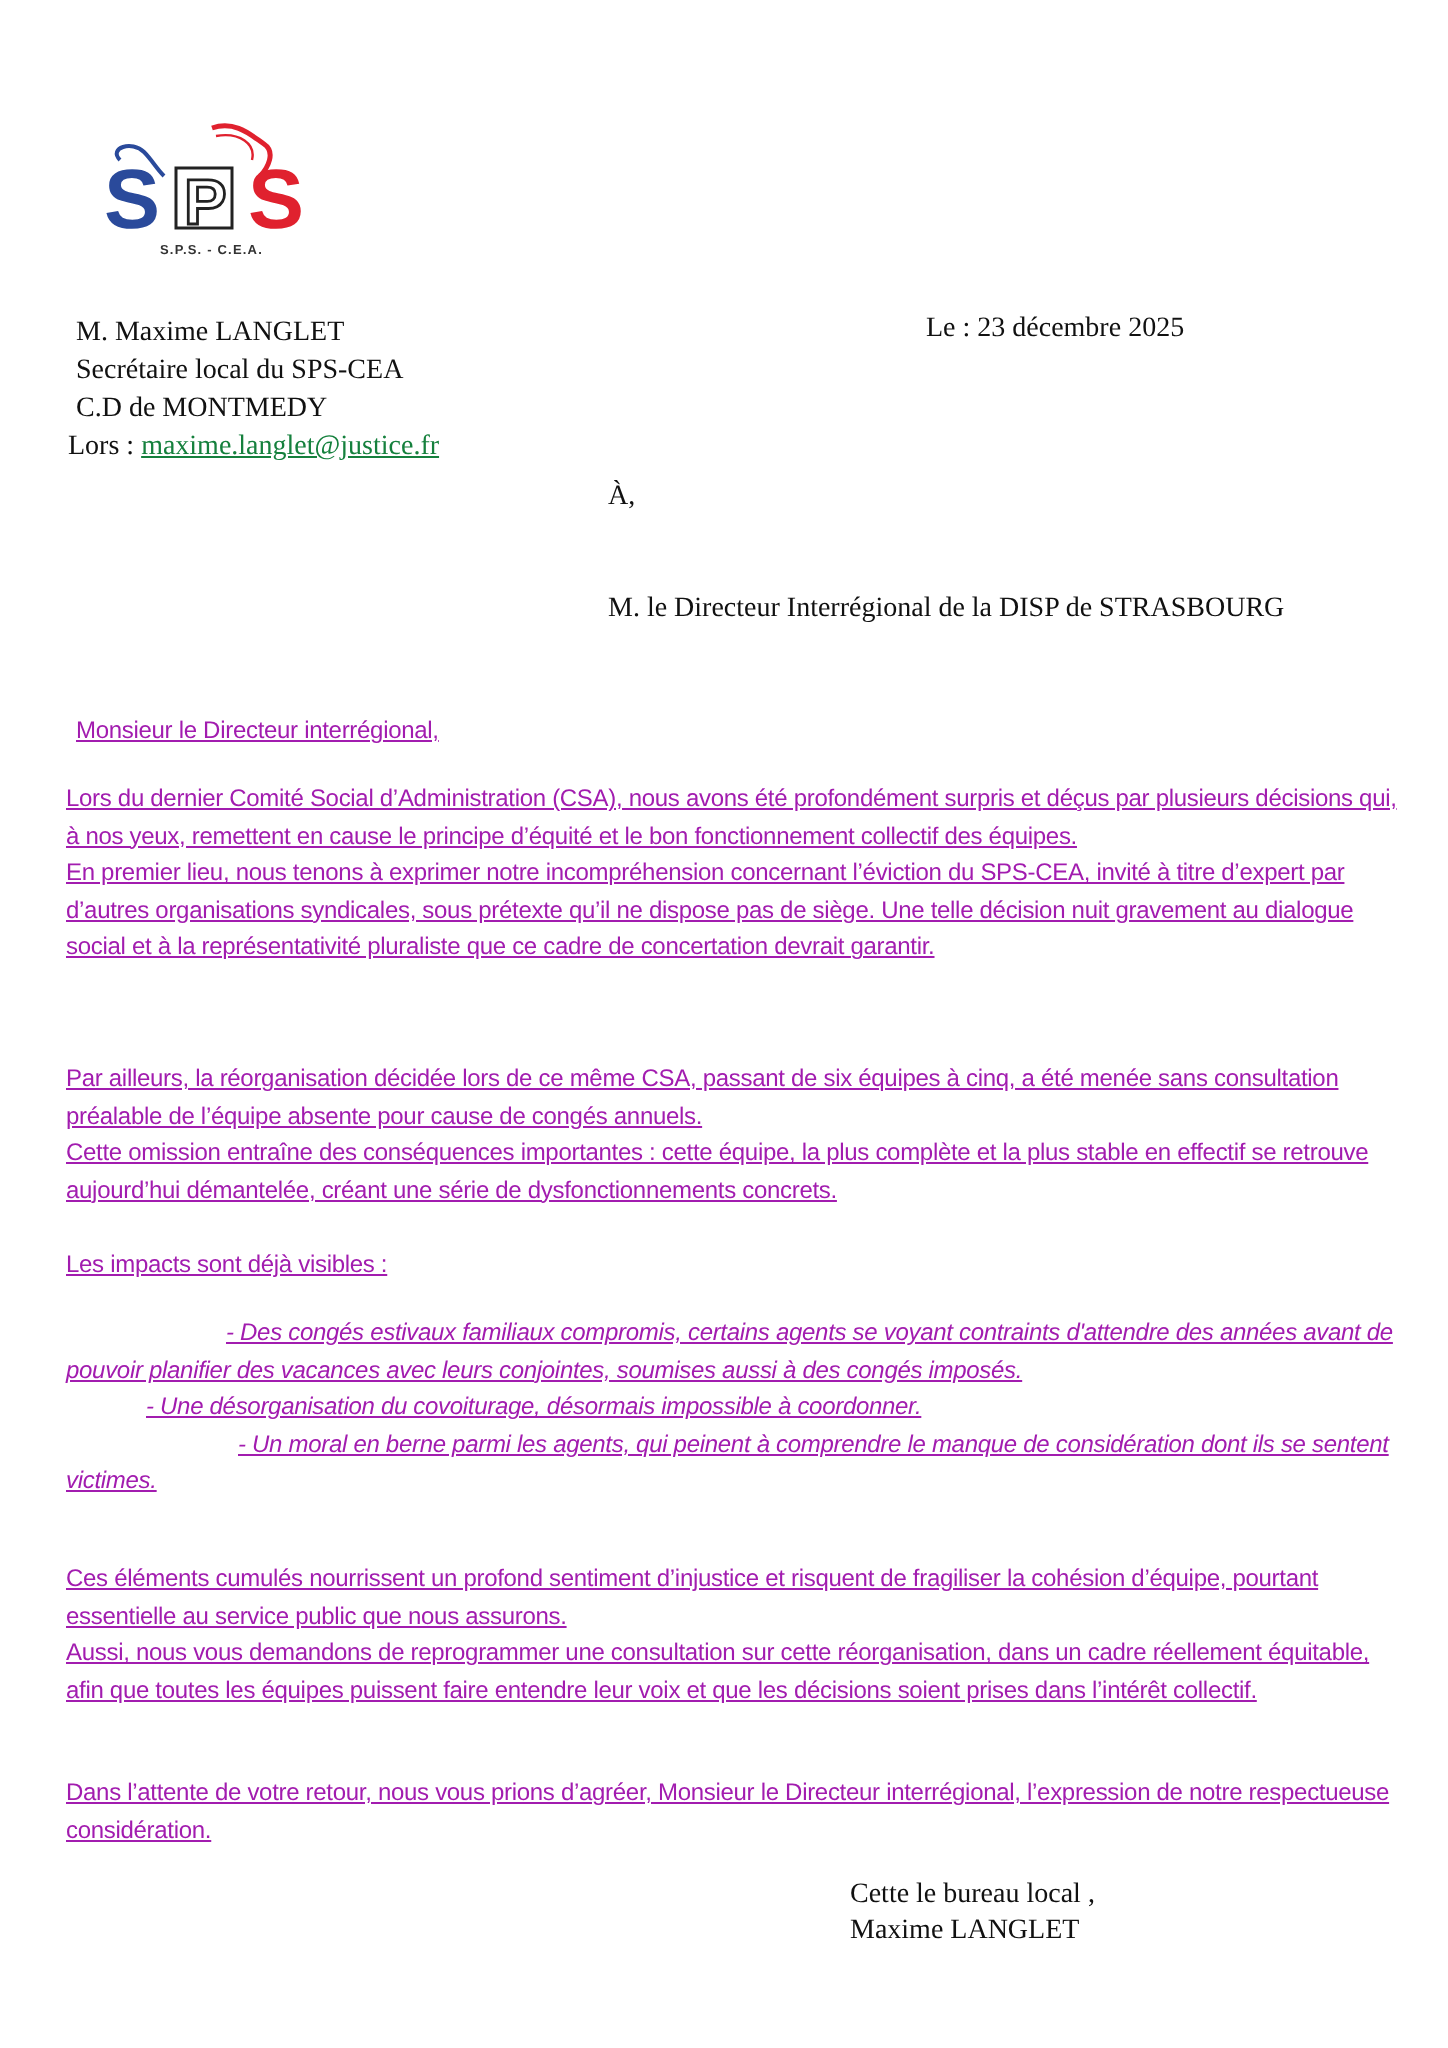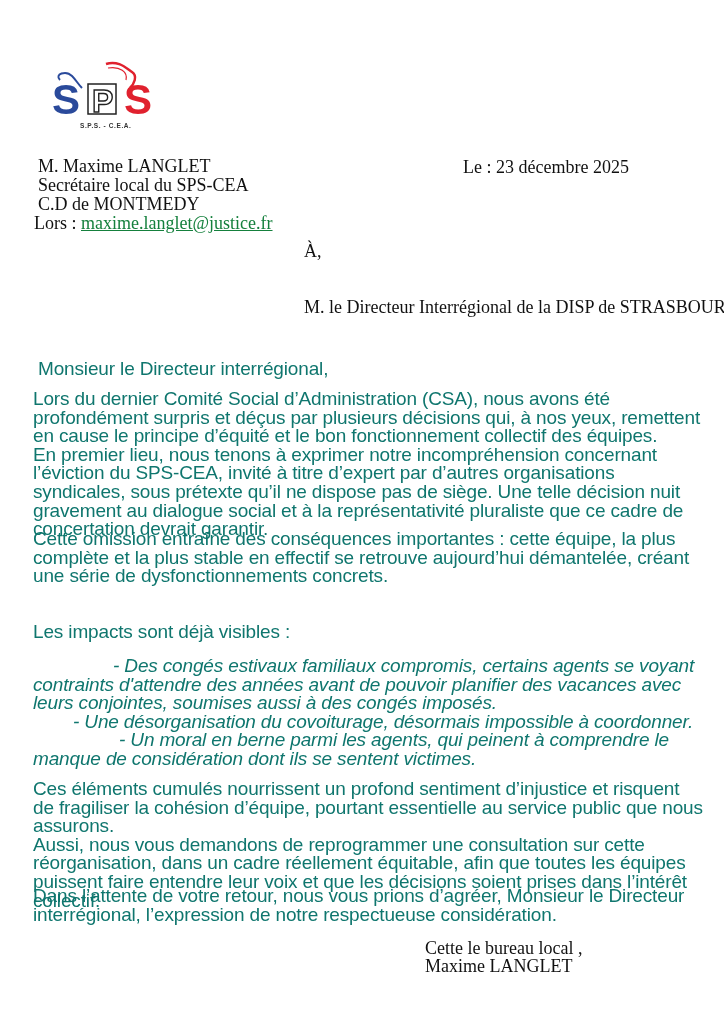--- a/index.html
+++ b/index.html
@@ -1,18 +1,18 @@
 <!DOCTYPE html>
 <html><head>
   <meta charset="utf-8">
   <style>
     html, body { margin: 0; padding: 0; background: #ffffff; }
     body { width: 724px; height: 1024px; position: relative; overflow: hidden; color: #1a1a1a; }
-    .serif { font-family: "Liberation Serif", "DejaVu Serif", serif; font-size: 18px; color: #111; }
-    .sans { font-family: "Liberation Sans", "DejaVu Sans", sans-serif; font-size: 19px; color: #0f766e; letter-spacing: -0.15px; }
+    .serif { font-family: "Liberation Serif", "DejaVu Serif", serif; font-size: 14px; color: #111; }
+    .sans { font-family: "Liberation Sans", "DejaVu Sans", sans-serif; font-size: 12px; color: #a21caf; letter-spacing: -0.15px; text-decoration: underline; }
     .abs { position: absolute; }
     .logo { left: 48px; top: 58px; width: 120px; height: 72px; }
     .logo-caption { position: absolute; left: 32px; top: 64px; font-family: "Liberation Sans", sans-serif; font-weight: bold; font-size: 6.5px; color: #333; letter-spacing: 0.6px; white-space: nowrap; }
     .sender { left: 38px; top: 157px; line-height: 19px; }
     .sender .line { white-space: nowrap; }
     .sender .mail { margin-left: -4px; }
     .mail-link { color: #15803d; text-decoration: underline; }
     .date { left: 463px; top: 157px; white-space: nowrap; }
     .to { left: 304px; top: 241px; }
     .recipient { left: 304px; top: 297px; white-space: nowrap; }
@@ -63,20 +63,21 @@
 <div class="abs serif recipient">M. le Directeur Interrégional de la DISP de STRASBOURG</div>
 
 <div class="abs sans salutation">Monsieur le Directeur interrégional,</div>
 
 <div class="abs sans body-text para1">
   <p class="p">Lors du dernier Comité Social d’Administration (CSA), nous avons été profondément surpris et déçus par plusieurs décisions qui, à nos yeux, remettent en cause le principe d’équité et le bon fonctionnement collectif des équipes.</p>
   <p class="p">En premier lieu, nous tenons à exprimer notre incompréhension concernant l’éviction du SPS-CEA, invité à titre d’expert par d’autres organisations syndicales, sous prétexte qu’il ne dispose pas de siège. Une telle décision nuit gravement au dialogue social et à la représentativité pluraliste que ce cadre de concertation devrait garantir.</p>
 </div>
 
 <div class="abs sans body-text para2">
+  <p class="p">Par ailleurs, la réorganisation décidée lors de ce même CSA, passant de six équipes à cinq, a été menée sans consultation préalable de l’équipe absente pour cause de congés annuels.</p>
   <p class="p">Cette omission entraîne des conséquences importantes :  cette équipe, la plus complète et la plus stable en effectif se retrouve aujourd’hui démantelée, créant une série de dysfonctionnements concrets.</p>
 </div>
 
 <div class="abs sans body-text impacts-title">Les impacts sont déjà visibles :</div>
 <div class="abs sans body-text impacts">
   <p class="p"><span class="indent" style="display:inline-block;width:40px;"></span><span>- Des congés estivaux familiaux compromis, certains agents se voyant contraints d'attendre des années avant de pouvoir planifier des vacances avec leurs conjointes, soumises aussi à des congés imposés.</span></p>
   <p class="p indent">- Une désorganisation du covoiturage, désormais impossible à coordonner.</p>
   <p class="p"><span class="indent2" style="display:inline-block;width:43px;"></span><span>- Un moral en berne parmi les agents, qui peinent à comprendre le manque de considération dont ils se sentent victimes.</span></p>
 </div>
 

